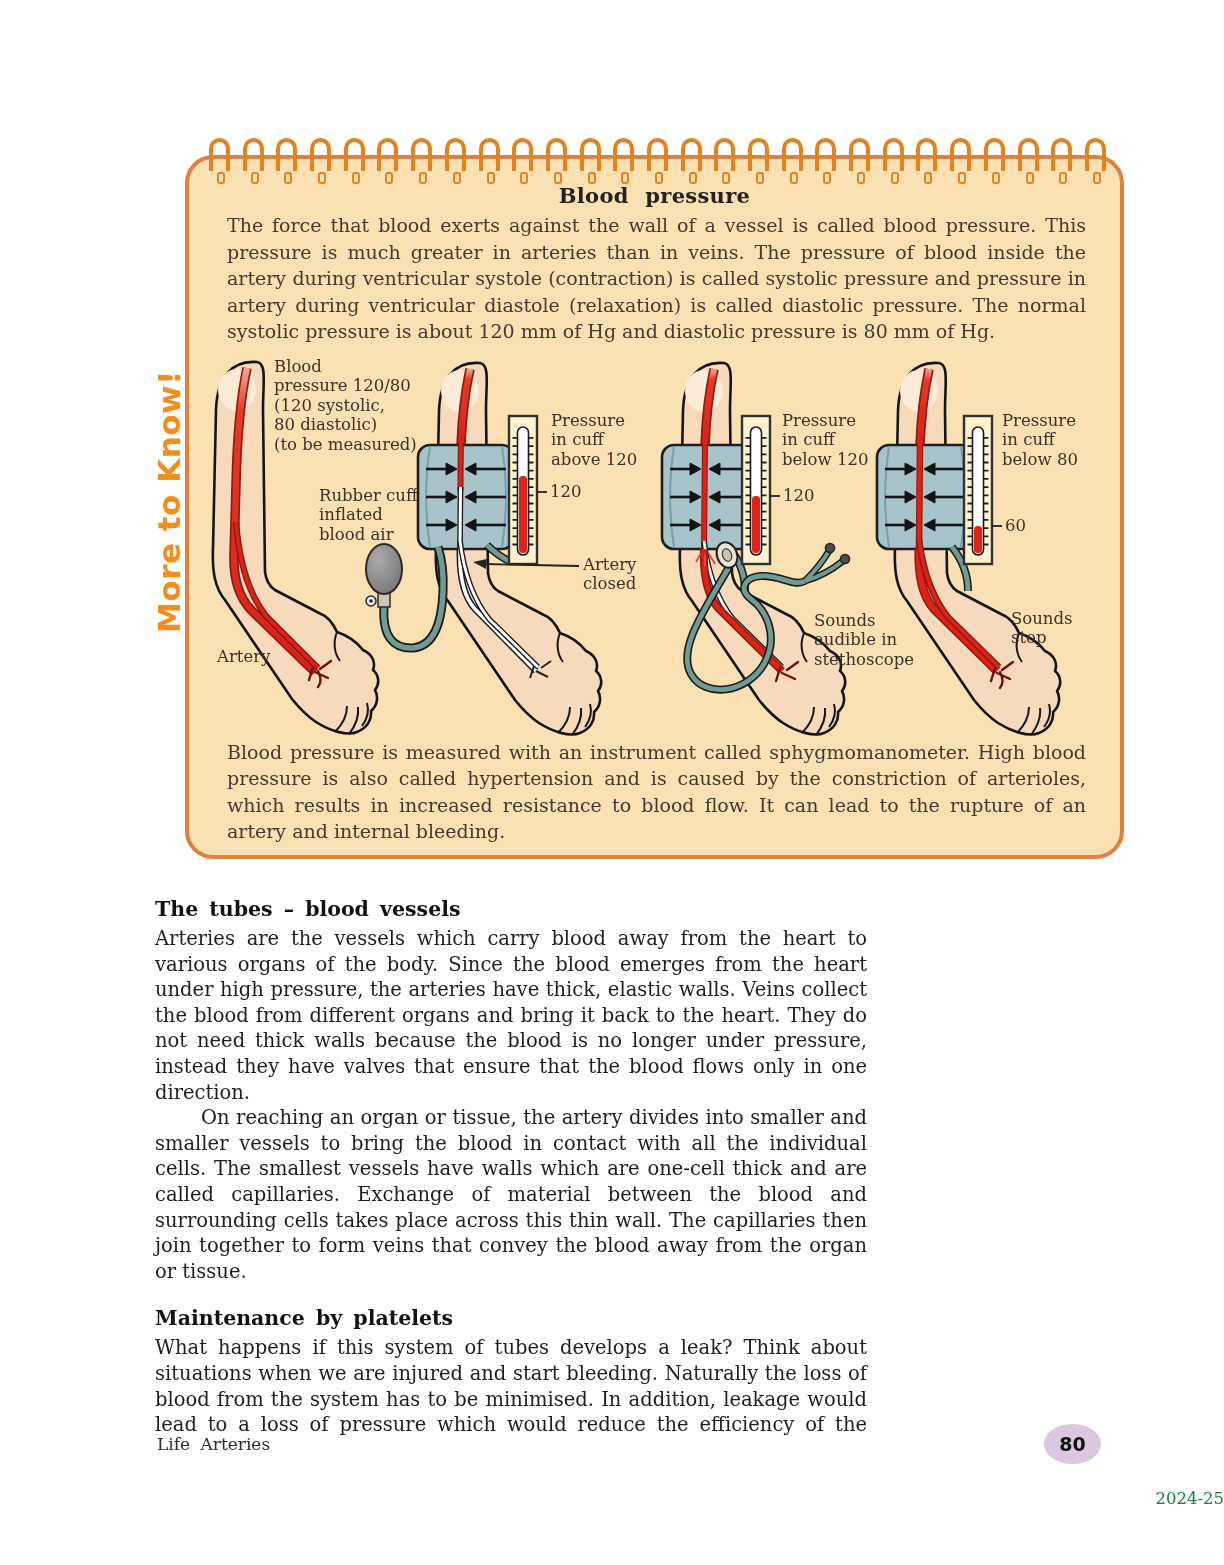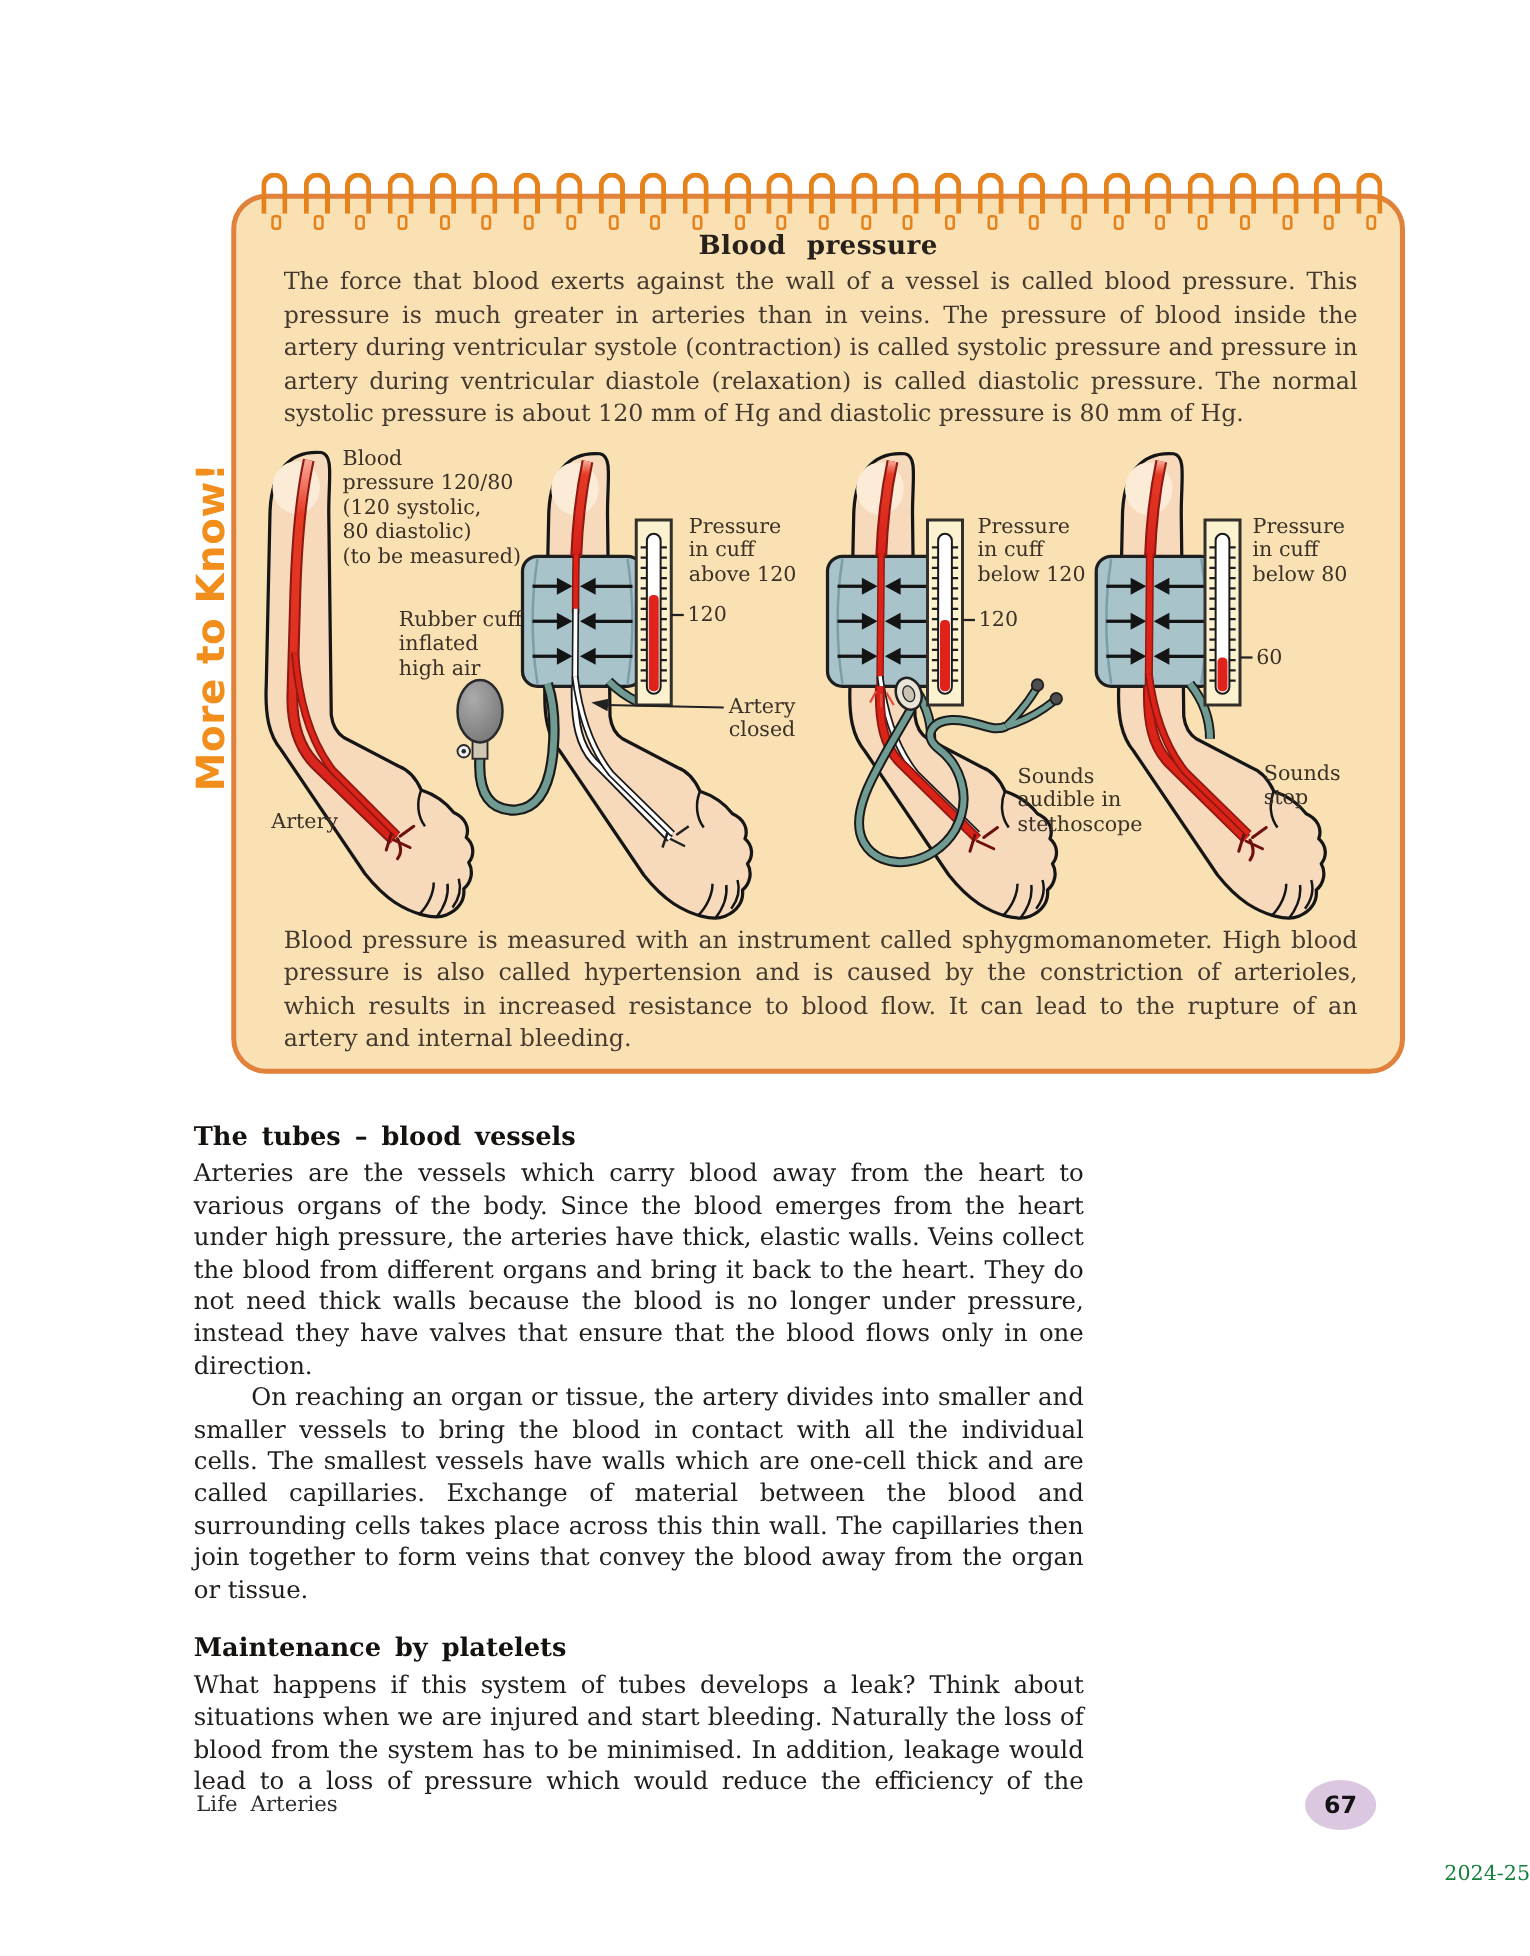--- a/index.html
+++ b/index.html
@@ -238,21 +238,21 @@
         </g>
       </svg>
 
       <div class="dlabel" style="left:85px; top:8px;">Blood
 pressure 120/80
 (120 systolic,
 80 diastolic)
 (to be measured)</div>
       <div class="dlabel" style="left:130px; top:137px;">Rubber cuff
 inflated
-high air</div>
+blood air</div>
       <div class="dlabel" style="left:28px; top:298px;">Artery</div>
       <div class="dlabel" style="left:362px; top:62px;">Pressure
 in cuff
 above 120</div>
       <div class="dlabel" style="left:361px; top:133px;">120</div>
       <div class="dlabel" style="left:394px; top:206px;">Artery
 closed</div>
       <div class="dlabel" style="left:593px; top:62px;">Pressure
 in cuff
 below 120</div>
@@ -273,16 +273,16 @@
 
   <div class="body-col">
     <h3>The tubes – blood vessels</h3>
     <p>Arteries are the vessels which carry blood away from the heart to various organs of the body. Since the blood emerges from the heart under high pressure, the arteries have thick, elastic walls. Veins collect the blood from different organs and bring it back to the heart. They do not need thick walls because the blood is no longer under pressure, instead they have valves that ensure that the blood flows only in one direction.</p>
     <p class="indent">On reaching an organ or tissue, the artery divides into smaller and smaller vessels to bring the blood in contact with all the individual cells. The smallest vessels have walls which are one-cell thick and are called capillaries. Exchange of material between the blood and surrounding cells takes place across this thin wall. The capillaries then join together to form veins that convey the blood away from the organ or tissue.</p>
     <h3 class="second">Maintenance by platelets</h3>
     <p class="cont">What happens if this system of tubes develops a leak? Think about situations when we are injured and start bleeding. Naturally the loss of blood from the system has to be minimised. In addition, leakage would lead to a loss of pressure which would reduce the efficiency of the</p>
   </div>
 
   <div class="footer-chapter">Life Arteries</div>
-  <div class="page-badge">67</div>
+  <div class="page-badge">80</div>
   <div class="edition">2024-25</div>
 
 </div>
 
 </body></html>

